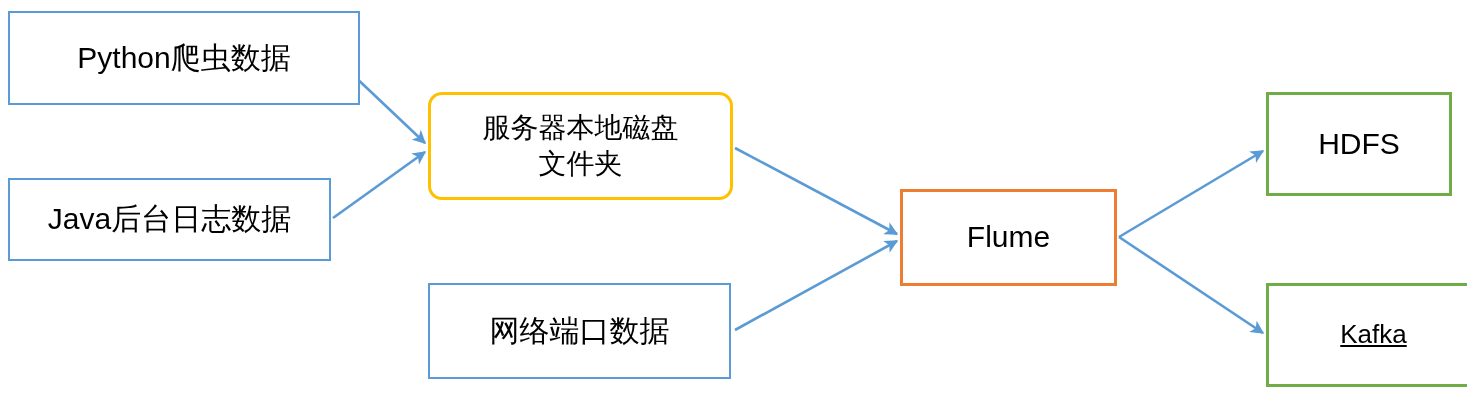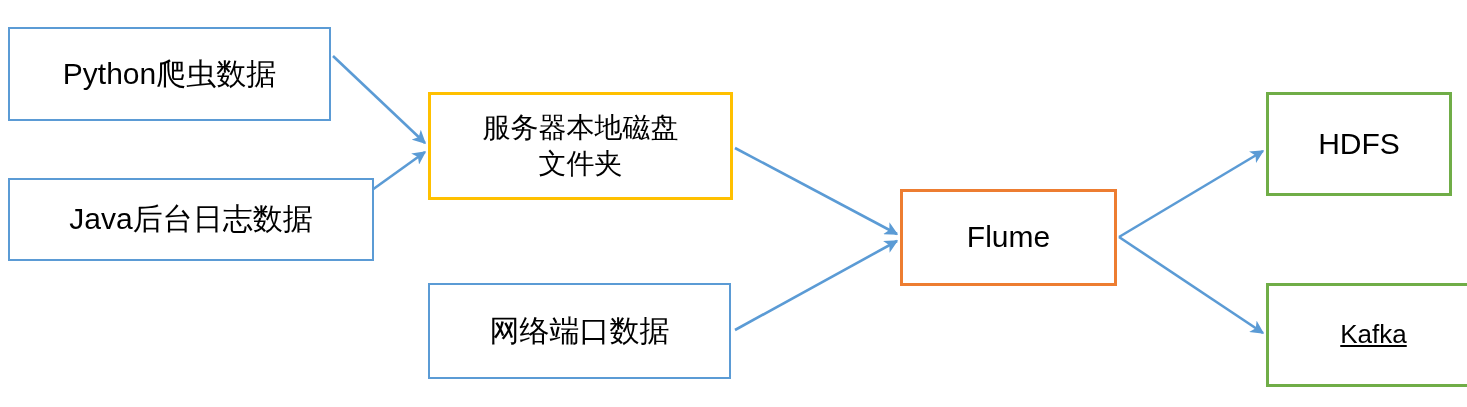--- a/index.html
+++ b/index.html
@@ -61,23 +61,23 @@
         <line x1="333" y1="56" x2="425" y2="143" marker-end="url(#arrowhead)" stroke="#5B9BD5"></line>
         <line x1="333" y1="218" x2="425" y2="152" marker-end="url(#arrowhead)" stroke="#5B9BD5"></line>
         <line x1="735" y1="148" x2="897" y2="234" marker-end="url(#arrowhead)" stroke="#5B9BD5"></line>
         <line x1="735" y1="330" x2="897" y2="241" marker-end="url(#arrowhead)" stroke="#5B9BD5"></line>
         <line x1="1119" y1="237" x2="1263" y2="151" marker-end="url(#arrowhead)" stroke="#5B9BD5"></line>
         <line x1="1119" y1="237" x2="1263" y2="333" marker-end="url(#arrowhead)" stroke="#5B9BD5"></line>
       </g>
   </svg>
 
   <div id="node-layer">
-      <div class="node n-blue" style="left: 8px; top: 11px; width: 323px; height: 94px; font-size: 30px; border-color: rgb(91, 155, 213); margin-top: 16px;"><span class="node-label">Python爬虫数据</span></div>
-      <div class="node n-blue" style="left: 8px; top: 178px; width: 366px; height: 83px; font-size: 30px; border-color: rgb(91, 155, 213);"><span class="node-label">Java后台日志数据</span></div>
-      <div class="node n-yellow" style="left: 428px; top: 92px; width: 305px; height: 108px; font-size: 28px; border-color: rgb(255, 192, 0);"><span class="node-label">服务器本地磁盘
+      <div class="node n-blue" style="left: 8px; top: 11px; width: 352px; height: 94px; font-size: 30px; border-color: rgb(91, 155, 213);"><span class="node-label">Python爬虫数据</span></div>
+      <div class="node n-blue" style="left: 8px; top: 178px; width: 323px; height: 83px; font-size: 30px; border-color: rgb(91, 155, 213);"><span class="node-label">Java后台日志数据</span></div>
+      <div class="node n-yellow" style="left: 428px; top: 92px; width: 305px; height: 108px; font-size: 28px; border-color: rgb(255, 192, 0); border-radius: 14px;"><span class="node-label">服务器本地磁盘
 文件夹</span></div>
       <div class="node n-blue" style="left: 428px; top: 283px; width: 303px; height: 96px; font-size: 30px; border-color: rgb(91, 155, 213);"><span class="node-label">网络端口数据</span></div>
       <div class="node n-orange" style="left: 900px; top: 189px; width: 217px; height: 97px; font-size: 30px; border-color: rgb(237, 125, 49);"><span class="node-label">Flume</span></div>
       <div class="node n-green" style="left: 1266px; top: 92px; width: 186px; height: 104px; font-size: 30px; border-color: rgb(112, 173, 71); text-align: center;"><span class="node-label">HDFS</span></div>
       <div class="node n-green" style="left: 1266px; top: 283px; width: 215px; height: 104px; font-size: 26px; border-color: rgb(112, 173, 71); text-decoration: underline;"><span class="node-label">Kafka</span></div>
     </div>
 
 </div>
 
 </body></html>

